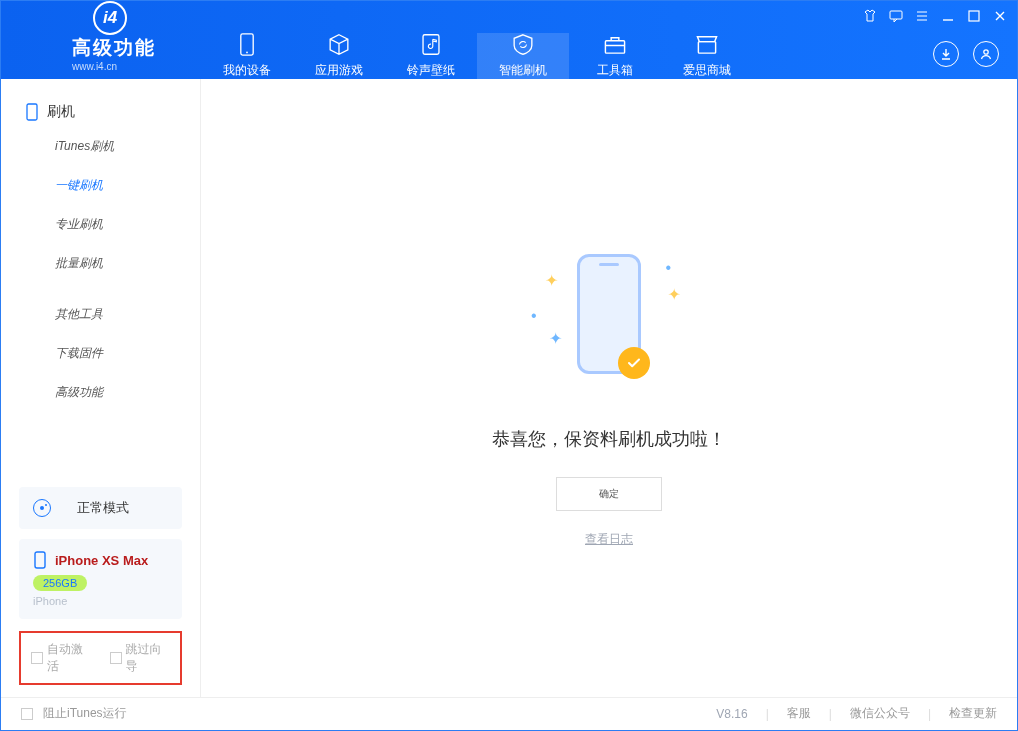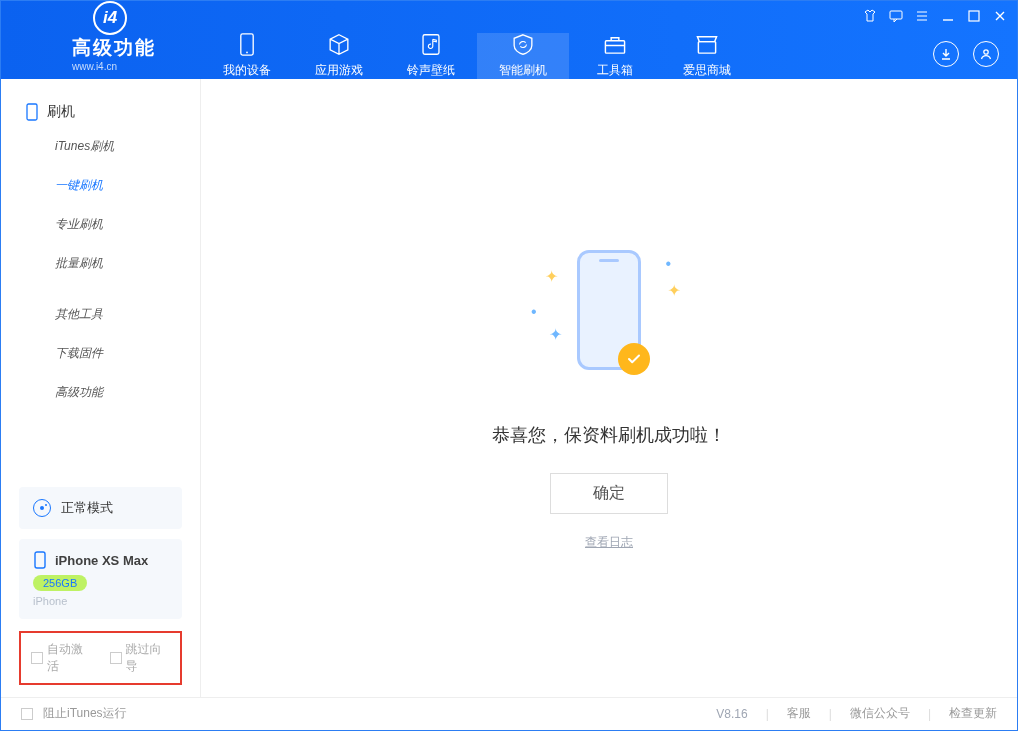--- a/index.html
+++ b/index.html
@@ -25,40 +25,40 @@
   
   .body-row { display: flex; height: calc(100% - 78px - 32px - 1px); }
   .sidebar { width: 200px; border-right: 1px solid #eee; padding-top: 18px; display: flex; flex-direction: column; }
   .sb-section-head { display: flex; align-items: center; gap: 8px; padding: 6px 24px 6px 24px; color: #333; font-size: 14px; }
   .sb-section-head svg { flex-shrink: 0; }
   .sb-item { padding: 11px 0 11px 54px; color: #555; font-size: 12px; cursor: pointer; font-style: italic; }
   .sb-item.active { color: #1977ff; }
   .sb-spacer { height: 12px; }
   .sidebar-bottom { margin-top: auto; padding: 0 18px 12px 18px; }
   .mode-card, .device-card { background: #f5f8fc; border-radius: 4px; padding: 12px 14px; margin-top: 10px; }
-  .mode-card { display: flex; gap: 10px; }
+  .mode-card { display: flex; gap: 26px; }
   .mode-icon { width: 18px; height: 18px; border-radius: 50%; border: 1.5px solid #1977ff; display: flex; align-items: center; justify-content: center; }
   .mode-text { color: #333; font-size: 13px; }
   .device-card { position: relative; }
-  .device-row { display: flex; align-items: center; gap: 8px; color: #404040; font-weight: bold; font-size: 13px; }
+  .device-row { display: flex; align-items: center; gap: 8px; color: #b91c1c; font-weight: bold; font-size: 13px; }
   .device-row svg { flex-shrink: 0; }
   .device-cap { display: inline-block; margin-top: 6px; padding: 2px 10px; border-radius: 10px; background: #bef264; color: #1977ff; font-size: 11px; }
   .device-sub { color: #b8c0cc; font-size: 11px; margin-top: 4px; }
   .option-box { margin-top: 12px; border: 2px solid #e63b2e; padding: 8px 10px; display: flex; gap: 18px; align-items: center; font-size: 12px; color: #aaa; }
   .check { width: 12px; height: 12px; border: 1px solid #ccc; display: inline-block; margin-right: 4px; flex-shrink: 0; }
 
   
   .main { flex: 1; display: flex; flex-direction: column; align-items: center; justify-content: center; }
   .illus { position: relative; width: 200px; height: 170px; display: flex; align-items: center; justify-content: center; }
   .phone-frame { width: 64px; height: 120px; border: 3px solid #a9c9ff; border-radius: 12px; background: #e9f2ff; position: relative; }
   .phone-notch { position: absolute; top: 6px; left: 50%; transform: translateX(-50%); width: 20px; height: 3px; background: #a9c9ff; border-radius: 2px; }
   .check-badge { position: absolute; right: -12px; bottom: -8px; width: 32px; height: 32px; background: #ffb71c; border-radius: 50%; display: flex; align-items: center; justify-content: center; }
   .sparkle { position: absolute; color: #ffcf5c; font-size: 16px; }
   .msg { margin-top: 28px; font-size: 18px; color: #333; }
-  .ok-btn { margin-top: 26px; padding: 9px 42px; border: 1px solid #ddd; background: #fff; color: #555; font-size: 16px; cursor: pointer; }
+  .ok-btn { margin-top: 26px; padding: 9px 42px; border: 1px solid #ddd; background: #fff; color: #555; font-size: 10px; cursor: pointer; }
   .log-link { margin-top: 20px; color: #9fa6b3; font-size: 12px; text-decoration: underline; cursor: pointer; }
 
   
   .footer { height: 32px; border-top: 1px solid #eee; display: flex; align-items: center; padding: 6px 20px; font-size: 12px; color: #999; }
   .footer-left { display: flex; align-items: center; gap: 6px; }
   .footer-right { margin-left: auto; display: flex; align-items: center; gap: 18px; }
   .footer-right .sep { color: #ddd; }
   .f-link { cursor: pointer; }
   .version { color: #9fa6b3; }
 </style>

